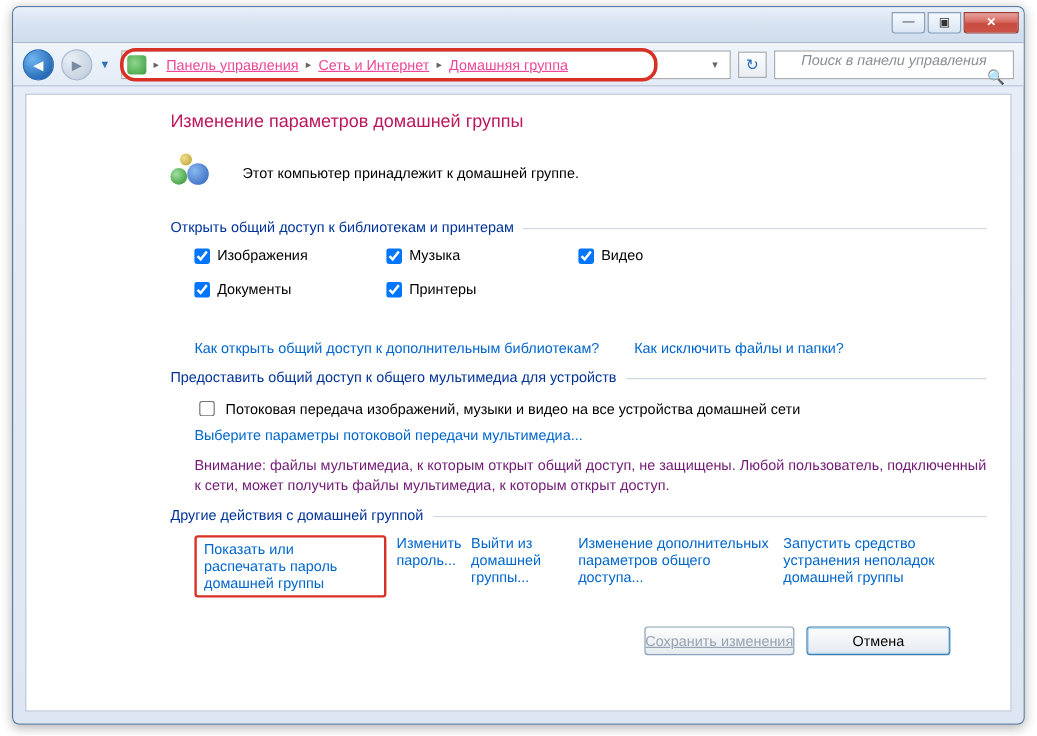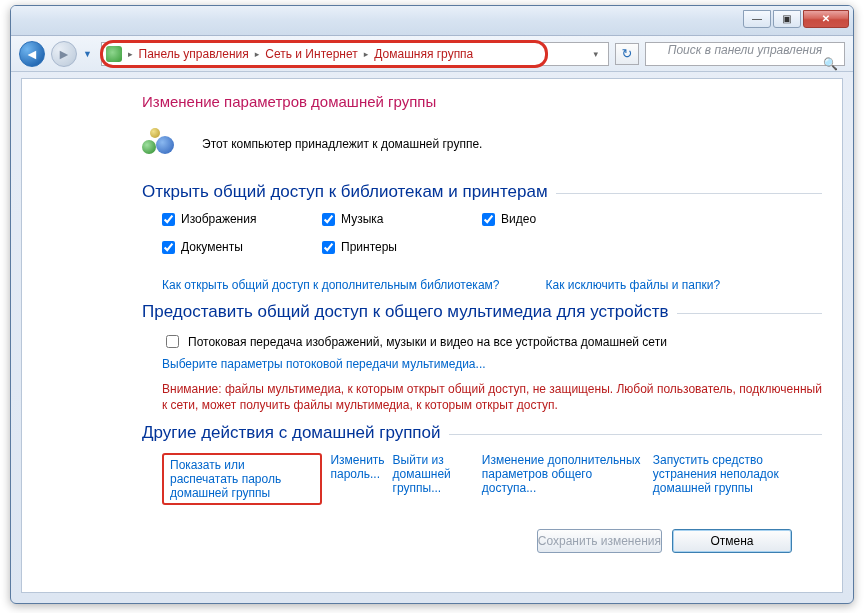--- a/index.html
+++ b/index.html
@@ -84,21 +84,21 @@
     border-radius: 13px;
     pointer-events: none;
   }
   .bc-icon {
     width: 16px; height: 16px;
     background: radial-gradient(circle at 40% 40%, #8ed68e, #3a9c3a);
     border-radius: 3px;
     margin-right: 2px;
   }
   .bc-sep { color: #666; padding: 0 4px; font-size: 9px; }
-  .bc-item { padding: 0 2px; color: #b91c1c; }
+  .bc-item { padding: 0 2px; color: #ec4899; text-decoration: underline; }
   .bc-tail { margin-left: auto; color: #666; padding: 0 6px; font-size: 9px; }
   .refresh-btn {
     width: 24px; height: 22px;
     border: 1px solid #abadb3;
     background: linear-gradient(to bottom, #fdfdfd, #e8edf3);
     display: flex; align-items: center; justify-content: center;
     color: #2a6fb8; font-size: 13px;
   }
   .search-box {
     width: 200px; height: 24px;
@@ -131,56 +131,56 @@
   }
   .hg-icon {
     width: 36px; height: 32px; position: relative;
   }
   .hg-icon .ball { position: absolute; border-radius: 50%; }
   .hg-icon .b1 { width: 14px; height: 14px; left: 0; top: 12px; background: radial-gradient(circle at 35% 35%, #9fe09f, #2a8a2a); }
   .hg-icon .b2 { width: 18px; height: 18px; left: 14px; top: 8px; background: radial-gradient(circle at 35% 35%, #8ab8f0, #2a5fb8); }
   .hg-icon .b3 { width: 10px; height: 10px; left: 8px; top: 0; background: radial-gradient(circle at 35% 35%, #f0e08a, #b89a2a); }
   .group-header {
     color: #003399;
-    font-size: 17px;
+    font-size: 12px;
     margin: 8px 0 10px 0;
     display: flex; align-items: center; gap: 8px;
   }
   .group-header .line { flex: 1; height: 1px; background: #d0d8e2; margin-top: 3px; }
   .checks-row { display: flex; gap: 0; margin-left: 20px; }
   .check-col { width: 160px; display: flex; flex-direction: column; gap: 14px; }
   .check-col.wide { width: 160px; }
   .chk { display: flex; align-items: center; gap: 6px; }
   .chk input { margin: 0; }
-  .links-row { display: flex; gap: 46px; margin: 24px 0 10px 20px; }
+  .links-row { display: flex; gap: 29px; margin: 35px 0 10px 20px; }
   .link { color: #0066cc; cursor: pointer; }
   .indent-block { margin-left: 20px; }
   .stream-chk { display: flex; align-items: center; gap: 6px; margin-bottom: 6px; }
-  .warn-text { color: #b91c1c; margin: 10px 0; line-height: 1.35; }
+  .warn-text { color: #701a75; margin: 10px 0; line-height: 1.35; }
   .action-list { margin-left: 20px; display: flex; flex-direction: row; gap: 8px; margin-top: 4px; }
   .action-highlight {
     border: 2px solid #d93025;
     border-radius: 3px;
     padding: 3px 6px;
     display: inline-block;
     width: fit-content;
   }
   .footer-btns {
     display: flex; gap: 10px; justify-content: flex-end;
     margin: 24px 30px 10px 0;
   }
   .btn {
     min-width: 120px; height: 24px;
     border: 1px solid #8a9fb8;
     background: linear-gradient(to bottom, #fdfdfd, #e4eaf1);
     font-size: 12px;
     display: flex; align-items: center; justify-content: center;
     border-radius: 3px;
   }
-  .btn.disabled { color: #9aa3b0; }
+  .btn.disabled { color: #9aa3b0; text-decoration: underline; }
   .btn.focus { border: 1px solid #3c7fb1; box-shadow: inset 0 0 0 1px #a6d1f0; }
 </style>
 </head>
 <body>
 
 <div class="window">
 
   <div class="titlebar">
     <div class="win-btns">
       <div class="win-btn">—</div>

